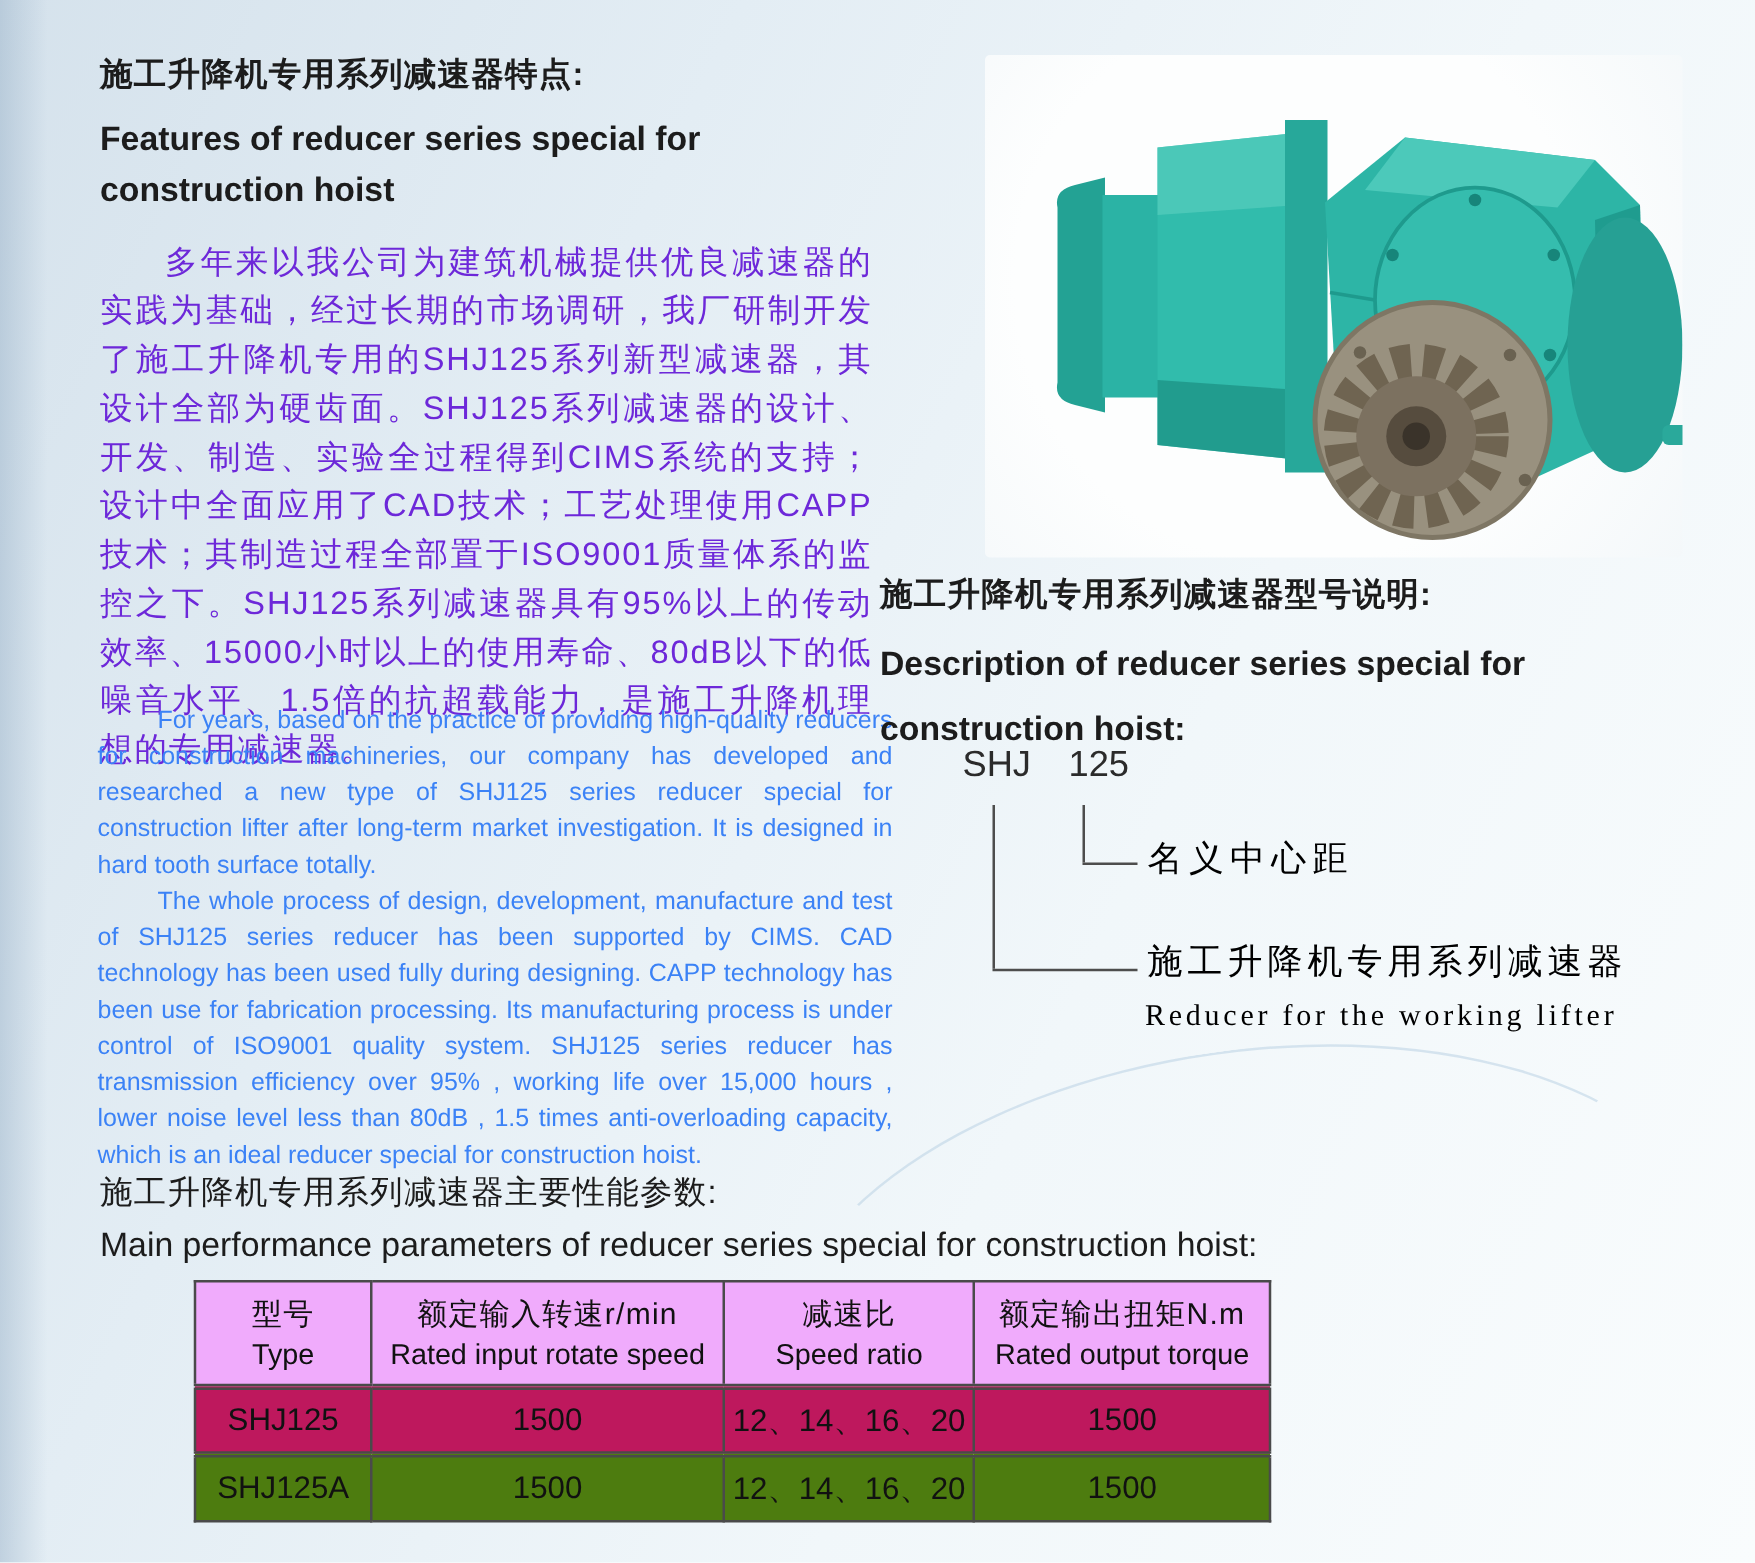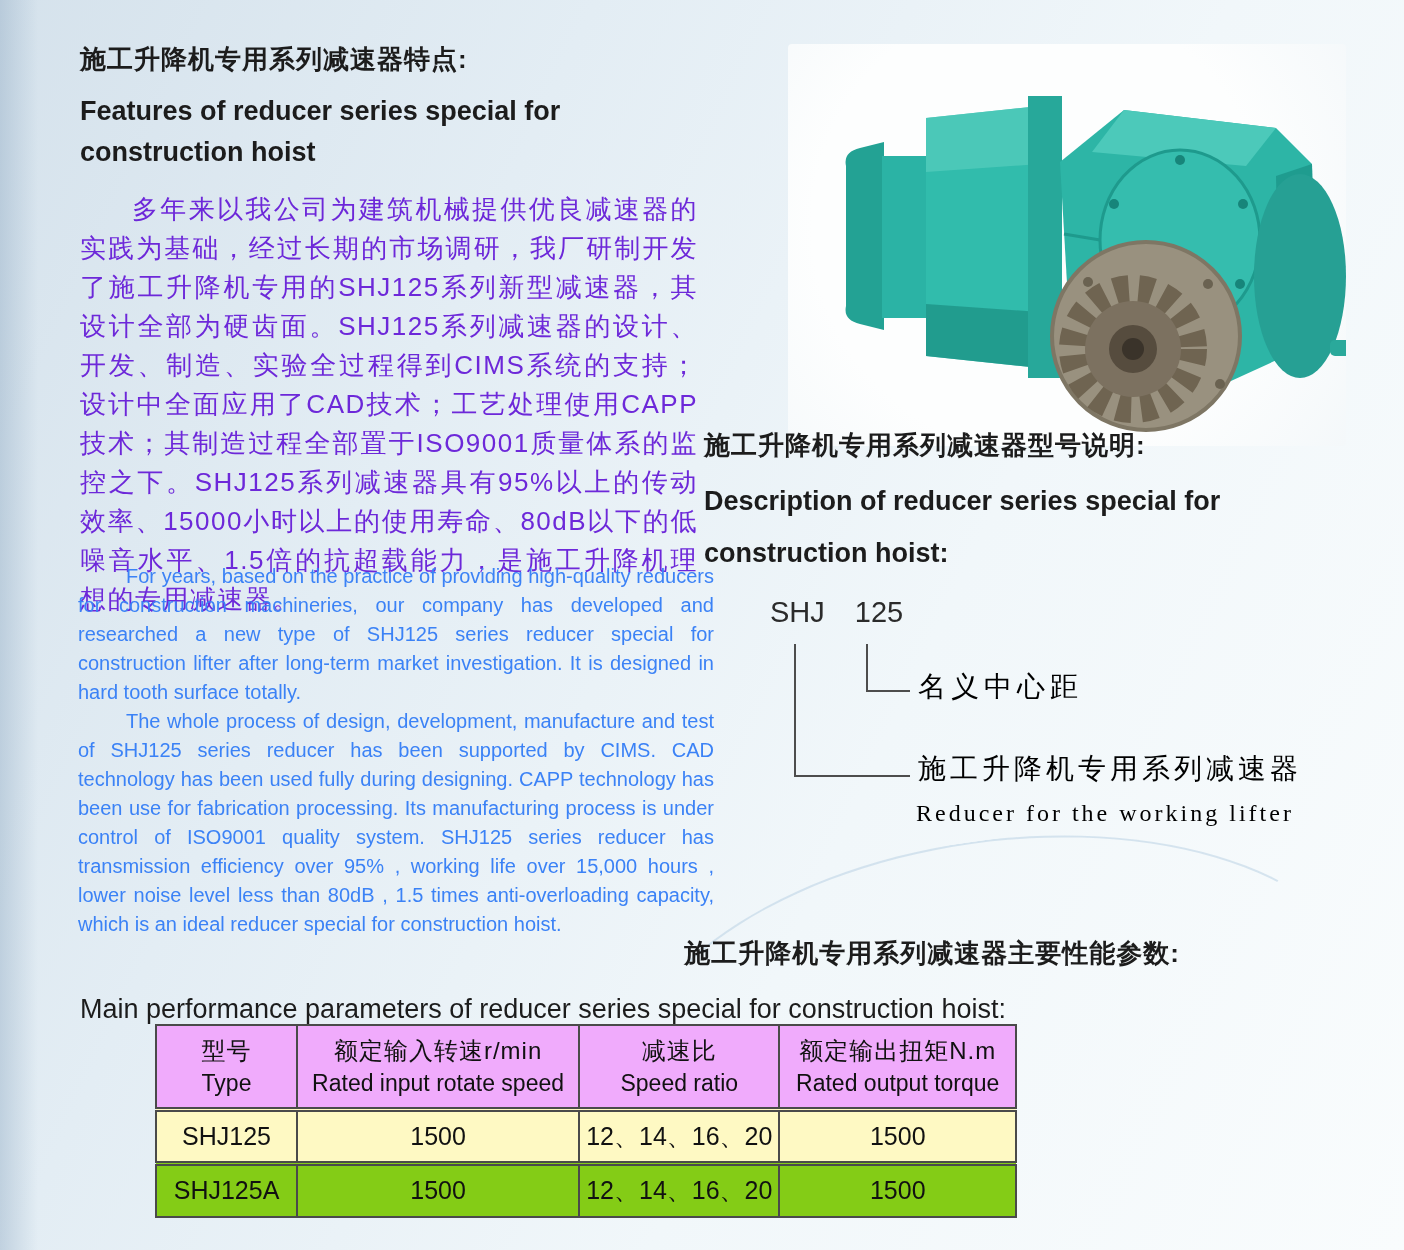--- a/index.html
+++ b/index.html
@@ -42,59 +42,59 @@
 
   
   .photo {
     position:absolute; left:788px; top:44px; width:558px; height:402px;
     background:radial-gradient(circle at 45% 45%, #fdfefe 60%, #f4f8fa 100%);
     border-radius:4px;
   }
   .photo svg { width:100%; height:100%; display:block; }
 
   
-  .model-head { position:absolute; left:704px; top:428px; width:664px; }
+  .model-head { position:absolute; left:704px; top:458px; width:664px; }
   .model-head .zh { font-size:26px; font-weight:700; letter-spacing:1px; margin-bottom:12px; }
   .model-head .en { font-size:27px; font-weight:700; line-height:52px; }
 
   .diagram { position:absolute; left:0; top:0; width:100%; height:100%; pointer-events:none;text-align:right; }
   .code { position:absolute; left:770px; top:596px; font-size:29px; color:#2b2b2b; }
   .code .prefix { margin-right:30px; }
   .dline { position:absolute; border-color:#4d4d4d; }
   .v1 { left:794px; top:644px; height:131px; border-left:2px solid #4d4d4d; }
   .v2 { left:866px; top:644px; height:46px;  border-left:2px solid #4d4d4d; }
   .h2l { left:866px; top:690px; width:44px;  border-top:2px solid #4d4d4d; }
   .h1l { left:794px; top:775px; width:116px; border-top:2px solid #4d4d4d; }
   .dlabel { position:absolute; font-family:"Liberation Serif", serif; color:#000000; }
   .lbl-center { left:918px; top:668px; font-size:28px; letter-spacing:5px; }
   .lbl-series { left:918px; top:750px; font-size:28px; letter-spacing:4px; }
   .lbl-series-en { left:916px; top:800px; font-size:24px; letter-spacing:3px; }
 
   
   .params-head { position:absolute; left:80px; top:936px; width:1100px; }
-  .params-head .zh { font-size:26px; font-weight:700; letter-spacing:1px; margin-bottom:23px;text-align:right; }
+  .params-head .zh { font-size:26px; font-weight:400; letter-spacing:1px; margin-bottom:10px; }
   .params-head .en { font-size:27px; font-weight:400; }
 
   table.params {
     position:absolute; left:155px; top:1024px; width:862px;
     border-collapse:collapse; table-layout:fixed;
     font-family:"Liberation Sans", sans-serif;
   }
   table.params th, table.params td {
     border:2px solid #4a4a4a; text-align:center; vertical-align:middle; color:#111;
   }
   table.params thead th {
     background:#f0abfc; height:84px; font-weight:400;
     border-bottom:5px double #4a4a4a; padding:4px 2px;
   }
   table.params thead .thzh { display:block; font-size:24px; letter-spacing:1px; }
   table.params thead .then { display:block; font-size:23px; margin-top:3px; }
   table.params tbody td { font-size:25px; height:54px; }
-  tr.row-a td { background:#fef9c3; border-bottom:5px double #4a4a4a; }
-  tr.row-b td { background:#84cc16;margin-left:44px; }
+  tr.row-a td { background:#be185d; border-bottom:5px double #4a4a4a; }
+  tr.row-b td { background:#4d7c0f;margin-left:44px; }
 </style>
 </head>
 <body>
 
 <div class="page">
   <div class="edge-strip"></div>
   <div class="swirl"></div>
 
   <section class="features-head">
     <div class="zh">施工升降机专用系列减速器特点:</div>

